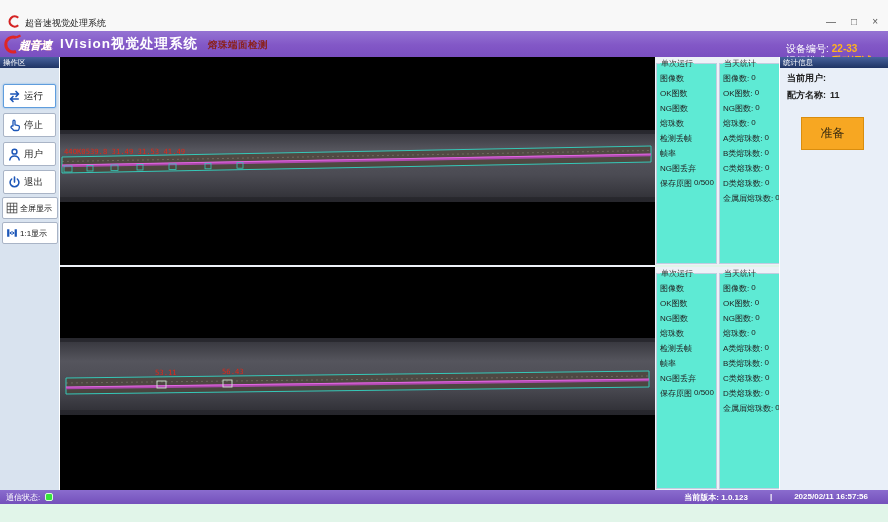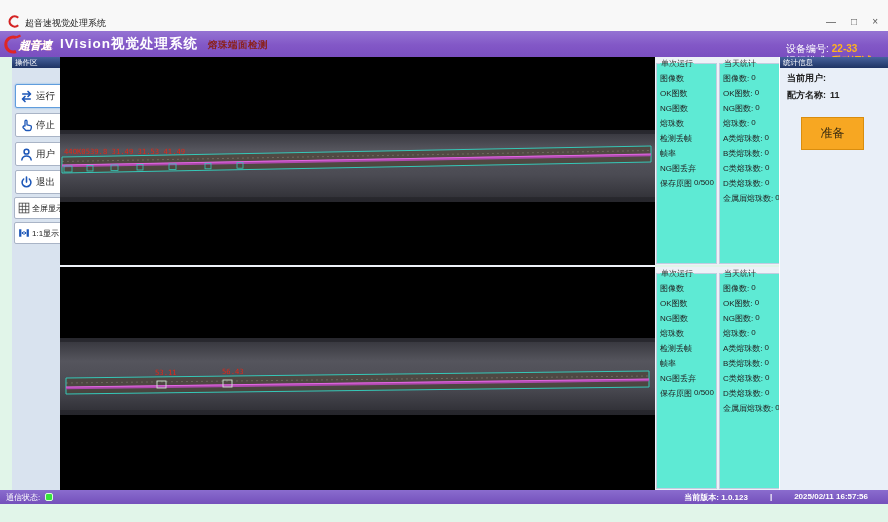--- a/index.html
+++ b/index.html
@@ -23,21 +23,21 @@
     background:linear-gradient(180deg,#9473d3 0%,#8257c6 55%,#7a4fc0 100%); }
   .logo { left:4px; top:2px; width:58px; height:22px; }
   .app-title { left:60px; top:4px; font-size:13.5px; font-weight:bold; color:#fff; letter-spacing:1px; white-space:nowrap; }
   .subtitle { left:208px; top:8px; font-size:9.5px; font-weight:bold; color:#8a211b; letter-spacing:0.5px; white-space:nowrap; }
   .menu { left:296px; top:0; height:26px; display:flex; align-items:center; gap:17px; }
   .menu-item { font-size:10.5px; color:#fff; white-space:nowrap; cursor:default; }
   .device-info { left:786px; top:12px; font-size:10px; color:#fff; line-height:11.5px; white-space:nowrap; }
   .device-info b { color:#ffb41e; font-weight:bold; margin-left:3px; }
 
   
-  .sidebar { left:12px; top:57px; width:60px; height:433px; background:#d9e3ef; border-right:1px solid #fff; }
+  .sidebar { left:0; top:57px; width:60px; height:433px; background:#d9e3ef; border-right:1px solid #fff; }
   .panel-header { height:11px; background:linear-gradient(180deg,#47629d 0%,#1f3464 100%);
     color:#fff; font-size:7.5px; line-height:11px; padding-left:3px; }
   .sbtn { position:absolute; left:3px; width:53px; height:24px; background:#fff;
     border:1px solid #a9b4c6; border-radius:2px; display:flex; align-items:center;
     padding-left:3px; gap:2px; cursor:pointer; }
   .sbtn.active { border:1px solid #5f9ddd; box-shadow:0 0 2px rgba(90,160,230,.8); }
   .sbtn .lbl { font-size:9.5px; color:#1a1a1a; white-space:nowrap; }
   .sbtn.small { left:2px; width:56px; height:22px; }
   .sbtn.small .lbl { font-size:8px; }
   .sbtn svg { flex:none; }

